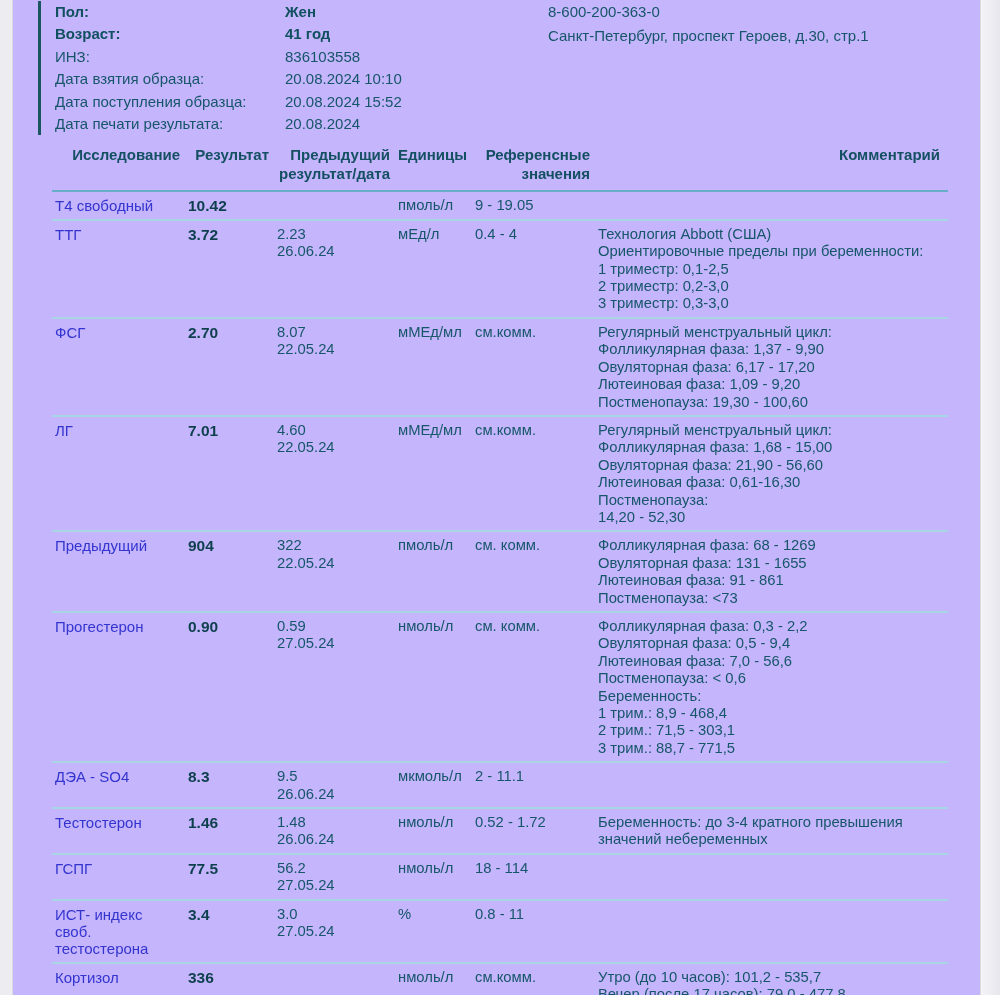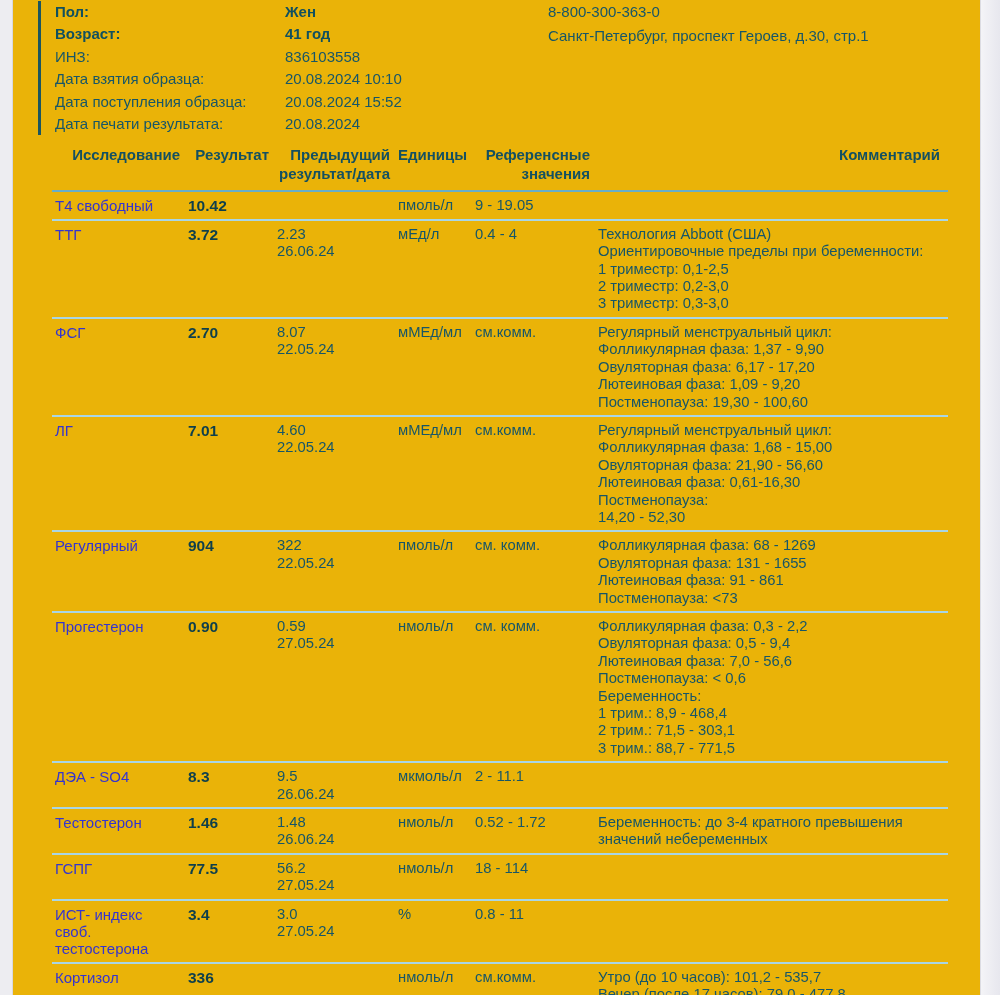--- a/index.html
+++ b/index.html
@@ -2,21 +2,21 @@
 <html><head>
 <meta charset="utf-8">
 <style>
   * { box-sizing: border-box; margin: 0; padding: 0; }
   html, body {
     width: 1000px; height: 995px;
     background: #ffffff;
     font-family: "Liberation Sans", "DejaVu Sans", sans-serif;
     overflow: hidden;
   }
-  .viewport { position: relative; width: 1000px; height: 995px; background: #eab308; overflow: hidden; }
+  .viewport { position: relative; width: 1000px; height: 995px; background: #c4b5fd; overflow: hidden; }
   .strip { position: absolute; top: 0; height: 100%; background: #ededf1; }
   .strip.left  { left: 0; width: 13px; border-right: 1px solid #d9d9df; }
   .strip.right { right: 0; width: 20px; border-left: 1px solid #dcdce2; background: linear-gradient(to right,#f4f4f7,#e7e7ee); }
   .page { position: absolute; left: 14px; top: 0; width: 965px; }
 
   
   .top { position: relative; padding-top: 1px; }
   .info-rows {
     margin-left: 24px;
     border-left: 3px solid #1b5560;
@@ -90,21 +90,21 @@
           <div class="info-row">
     <div class="info-label">Дата поступления образца:</div>
     <div class="info-value">20.08.2024 15:52</div>
   </div>
           <div class="info-row">
     <div class="info-label">Дата печати результата:</div>
     <div class="info-value">20.08.2024</div>
   </div>
         </div>
       <div class="clinic">
-        <div>8-800-300-363-0</div>
+        <div>8-600-200-363-0</div>
         <div>Санкт-Петербург, проспект Героев, д.30, стр.1</div>
       </div>
     </div>
 
     <table class="results">
       <colgroup>
         <col style="width:136px">
           <col style="width:89px">
           <col style="width:121px">
         <col style="width:77px">
@@ -164,21 +164,21 @@
     <td class="c-units">мМЕд/мл</td>
     <td class="c-ref">см.комм.</td>
     <td class="c-comment">Регулярный менструальный цикл:
 Фолликулярная фаза: 1,68 - 15,00
 Овуляторная фаза: 21,90 - 56,60
 Лютеиновая фаза: 0,61-16,30
 Постменопауза:
 14,20 - 52,30</td>
   </tr>
           <tr class="result-row">
-    <td class="c-name">Регулярный</td>
+    <td class="c-name">Предыдущий</td>
     <td class="c-result">904</td>
     <td class="c-prev">322
 22.05.24</td>
     <td class="c-units">пмоль/л</td>
     <td class="c-ref">см. комм.</td>
     <td class="c-comment">Фолликулярная фаза: 68 - 1269
 Овуляторная фаза: 131 - 1655
 Лютеиновая фаза: 91 - 861
 Постменопауза: &lt;73</td>
   </tr>

